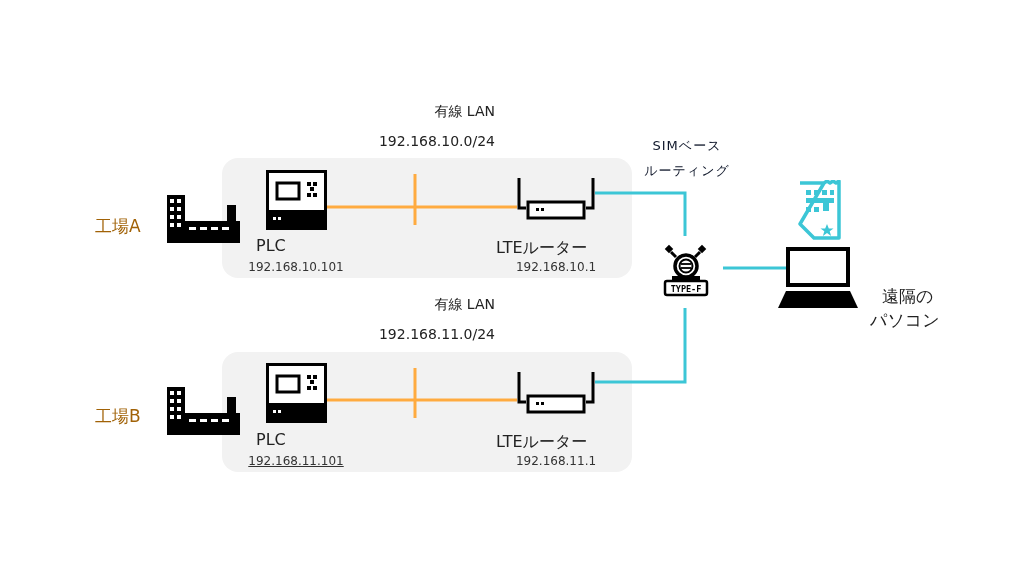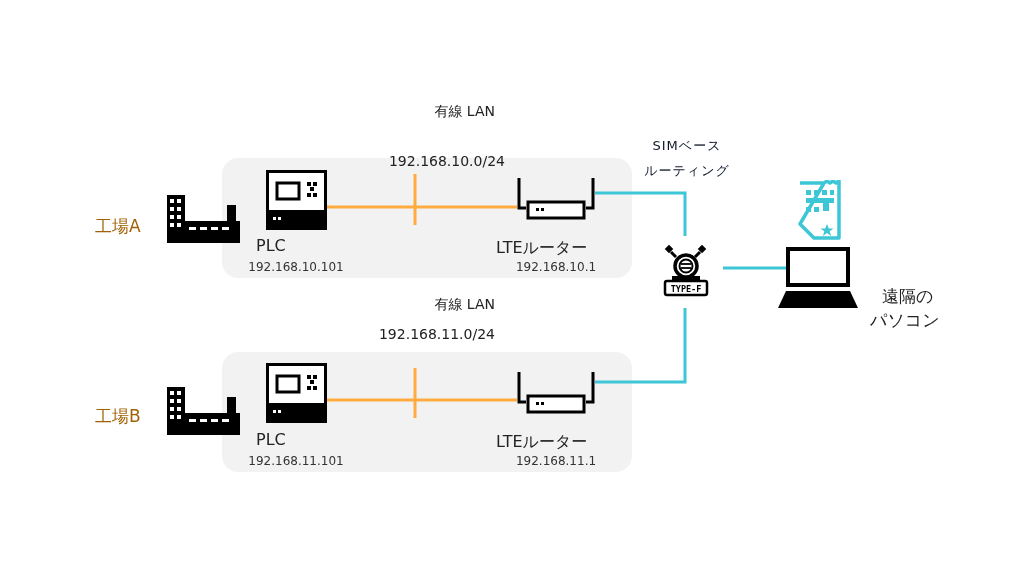--- a/index.html
+++ b/index.html
@@ -67,21 +67,21 @@
       <rect x="47" y="23" width="4" height="4"></rect>
   </g>
   <g fill="#fff">
       <rect x="7" y="47" width="3" height="3"></rect>
       <rect x="12" y="47" width="3" height="3"></rect>
     </g>
 </svg>
 <div class="lbl dev-name" style="left:256px;top:236px;width:80px;">PLC</div>
 <div class="lbl dev-ip" style="left:236px;top:260px;width:120px;">192.168.10.101</div>
 <div class="lbl lan-label" style="left:335px;top:103px;">有線 LAN</div>
-<div class="lbl lan-label" style="left:345px;top:133px;margin-top:20px;">192.168.10.0/24</div>
+<div class="lbl lan-label" style="left:335px;top:133px;">192.168.10.0/24</div>
 <svg class="abs" style="left:516px;top:178px;" width="80" height="42" viewBox="0 0 80 42">
   <polyline points="3,0 3,30 10,30" fill="none" stroke="#000" stroke-width="3"></polyline>
   <polyline points="77,0 77,30 70,30" fill="none" stroke="#000" stroke-width="3"></polyline>
   <rect x="12" y="24" width="56" height="16" fill="#fff" stroke="#000" stroke-width="3"></rect>
   <rect x="20" y="30" width="3" height="3" fill="#000"></rect>
     <rect x="25" y="30" width="3" height="3" fill="#000"></rect>
 </svg>
 <div class="lbl dev-name" style="left:496px;top:238px;width:120px;">LTEルーター</div>
 <div class="lbl dev-ip" style="left:496px;top:260px;width:120px;">192.168.10.1</div>
 
@@ -115,21 +115,21 @@
     <rect x="44" y="17" width="4" height="4"></rect>
     <rect x="41" y="23" width="4" height="4"></rect>
       <rect x="47" y="23" width="4" height="4"></rect>
   </g>
   <g fill="#fff">
       <rect x="7" y="47" width="3" height="3"></rect>
       <rect x="12" y="47" width="3" height="3"></rect>
     </g>
 </svg>
 <div class="lbl dev-name" style="left:256px;top:430px;width:80px;">PLC</div>
-<div class="lbl dev-ip" style="left:236px;top:454px;width:120px;">192.168.11.101</div>
+<div class="lbl dev-ip" style="left:236px;top:454px;width:120px;text-decoration:underline;">192.168.11.101</div>
 <div class="lbl lan-label" style="left:335px;top:296px;">有線 LAN</div>
 <div class="lbl lan-label" style="left:335px;top:326px;">192.168.11.0/24</div>
 <svg class="abs" style="left:516px;top:372px;" width="80" height="42" viewBox="0 0 80 42">
   <polyline points="3,0 3,30 10,30" fill="none" stroke="#000" stroke-width="3"></polyline>
   <polyline points="77,0 77,30 70,30" fill="none" stroke="#000" stroke-width="3"></polyline>
   <rect x="12" y="24" width="56" height="16" fill="#fff" stroke="#000" stroke-width="3"></rect>
   <rect x="20" y="30" width="3" height="3" fill="#000"></rect>
     <rect x="25" y="30" width="3" height="3" fill="#000"></rect>
 </svg>
 <div class="lbl dev-name" style="left:496px;top:432px;width:120px;">LTEルーター</div>

